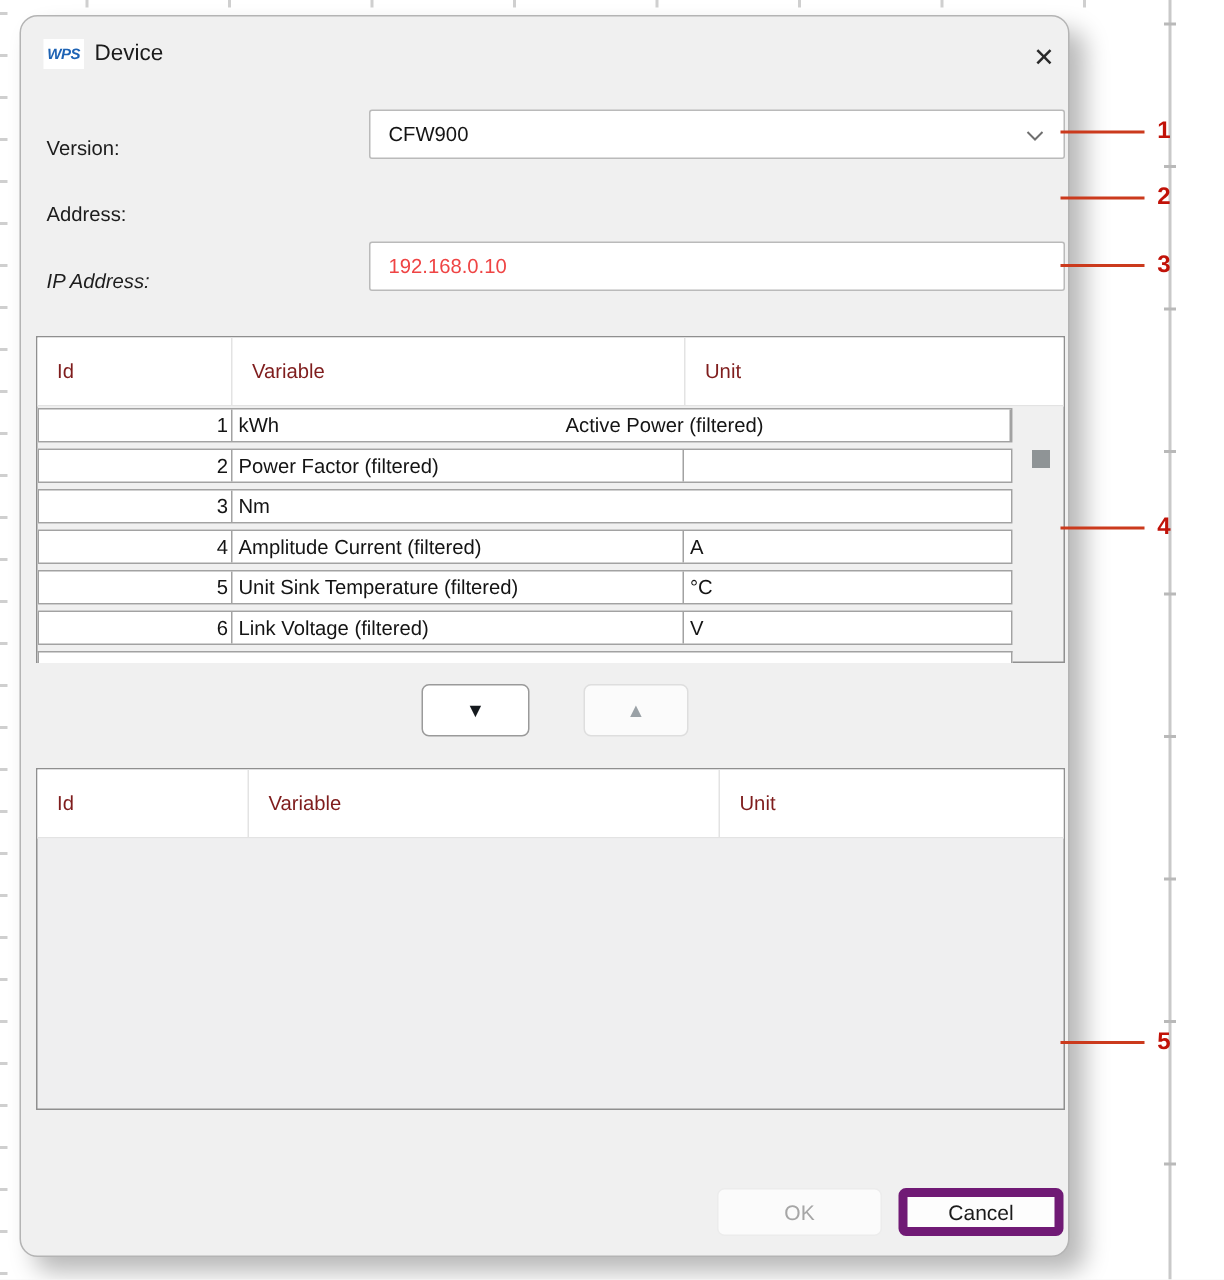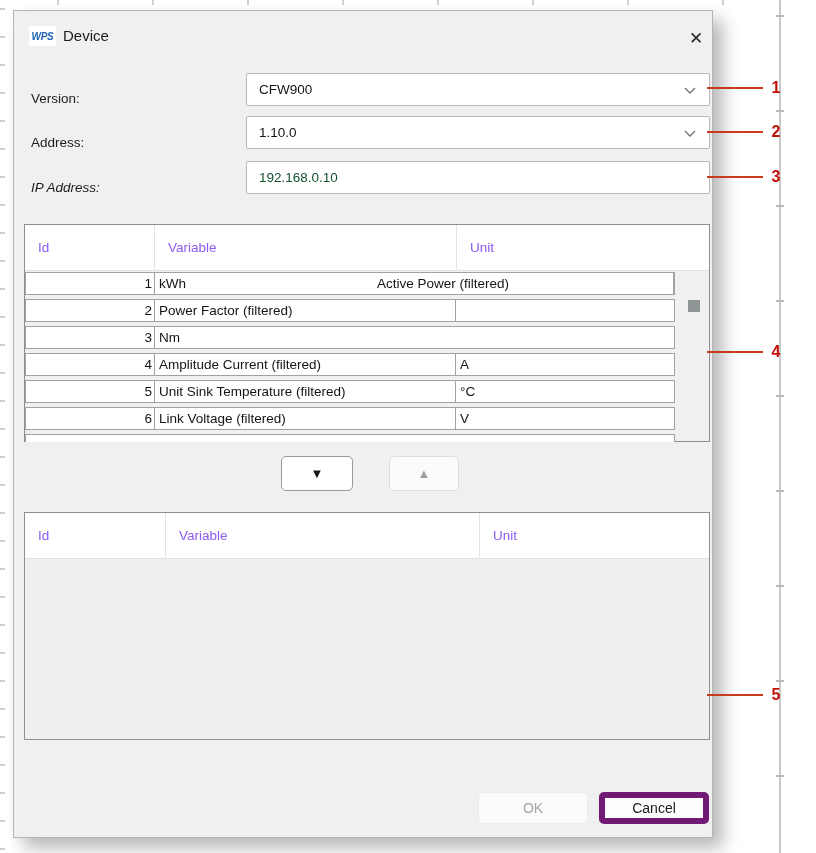--- a/index.html
+++ b/index.html
@@ -8,21 +8,21 @@
 
   
   .ruler-line{position:absolute;left:779px;top:0;width:2px;height:853px;background:#c9c9c9;}
   .tick{position:absolute;background:#cfcfcf;}
   .tick.left{left:0;width:5px;height:2px;}
   .tick.top{top:0;width:2px;height:5px;}
   .tick.right{left:776px;width:8px;height:2px;background:#b9b9b9;}
 
   
   .dialog{position:absolute;left:13px;top:10px;width:700px;height:828px;background:#f0f0f0;
-          border:1px solid #b4b4b4;border-radius:0;box-sizing:border-box;
+          border:1px solid #b4b4b4;border-radius:12px;box-sizing:border-box;
           box-shadow:10px 10px 16px rgba(0,0,0,0.28);}
   .logo{position:absolute;left:15px;top:15px;width:27px;height:20px;background:#ffffff;
         color:var(--logo-blue,#1e63b4);font-style:italic;font-weight:bold;font-size:10px;
         display:flex;align-items:center;justify-content:center;letter-spacing:-0.3px;}
   .title{position:absolute;left:49px;top:16px;font-size:15px;color:#1b1b1b;}
   .close-btn{position:absolute;left:666px;top:11px;width:32px;height:32px;background:transparent;
              border:none;padding:0;display:flex;align-items:center;justify-content:center;cursor:pointer;}
   .close-btn span{font-size:17px;color:#2a2a2a;line-height:1;}
 
   .flabel{position:absolute;left:17px;font-size:13.5px;color:#1d1d1d;line-height:16px;}
@@ -30,29 +30,29 @@
 
   .combo{position:absolute;left:232px;width:464px;height:33px;background:#ffffff;
          border:1px solid #bababa;border-radius:2px;box-sizing:border-box;
          display:flex;align-items:center;padding:0 12px;cursor:default;}
   .combo.r1{top:62px;} .combo.r2{top:105px;}
   .combo-value{font-size:13.5px;color:#141414;}
   .combo .chev{position:absolute;right:13px;top:13px;}
 
   .textfield{position:absolute;left:232px;top:150px;width:464px;height:33px;background:#ffffff;
              border:1px solid #bababa;border-radius:2px;box-sizing:border-box;
-             font-family:"Liberation Sans",sans-serif;font-size:13.5px;color:#14532d;padding:0 12px;outline:none;}
+             font-family:"Liberation Sans",sans-serif;font-size:13.5px;color:#ef4444;padding:0 12px;outline:none;}
 
   
   .vtable{position:absolute;left:10px;width:686px;border:1px solid #8f8f8f;box-sizing:border-box;background:#f0f0f0;}
   .vtable.avail{top:213px;height:218px;}
   .vtable.sel{top:501px;height:228px;background:#efeff0;}
   .thead{position:absolute;left:0;top:0;right:0;height:46px;background:#ffffff;display:flex;
          border-bottom:1px solid #e3e3e3;box-sizing:border-box;}
-  .th{font-size:13.5px;color:#8b5cf6;display:flex;align-items:center;padding-left:13px;box-sizing:border-box;}
+  .th{font-size:13.5px;color:#7f1d1d;display:flex;align-items:center;padding-left:13px;box-sizing:border-box;}
   .avail .th-id{width:130px;border-right:1px solid #e3e3e3;}
   .avail .th-var{width:302px;border-right:1px solid #e3e3e3;}
   .sel .th-id{width:141px;border-right:1px solid #e3e3e3;}
   .sel .th-var{width:314px;border-right:1px solid #e3e3e3;}
   .th-unit{flex:1;}
 
   .tbody{position:absolute;left:0;top:47px;width:650px;}
   .trow{display:flex;height:23px;background:#ffffff;border:1px solid #a2a2a2;box-sizing:border-box;
         margin-bottom:4px;font-size:13.5px;color:#141414;}
   .td{display:flex;align-items:center;box-sizing:border-box;overflow:hidden;white-space:nowrap;}
@@ -101,26 +101,20 @@
 
     <span class="flabel r1">Version:</span>
     <div class="combo r1">
       <span class="combo-value">CFW900</span>
       <svg class="chev" width="12" height="8">
         <path d="M1 1 L6 6 L11 1" stroke="#6f6f6f" stroke-width="1.3" fill="none"></path>
       </svg>
     </div>
 
     <span class="flabel r2">Address:</span>
-    <div class="combo r2">
-      <span class="combo-value">1.10.0</span>
-      <svg class="chev" width="12" height="8">
-        <path d="M1 1 L6 6 L11 1" stroke="#6f6f6f" stroke-width="1.3" fill="none"></path>
-      </svg>
-    </div>
 
     <span class="flabel r3">IP Address:</span>
     <input class="textfield" type="text" value="192.168.0.10" style="">
 
     <div class="vtable avail">
       <div class="thead">
         <div class="th th-id">Id</div>
         <div class="th th-var">Variable</div>
         <div class="th th-unit">Unit</div>
       </div>

